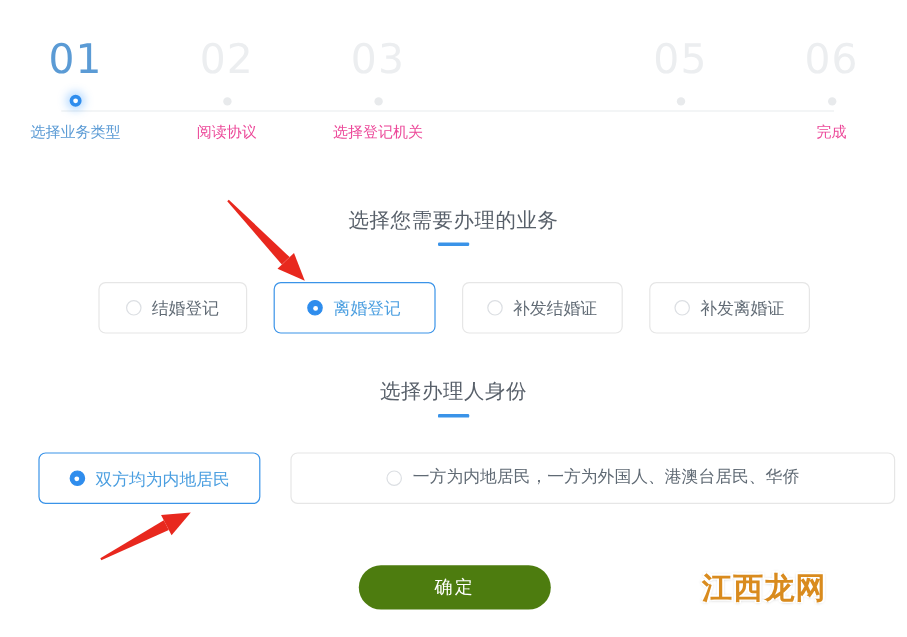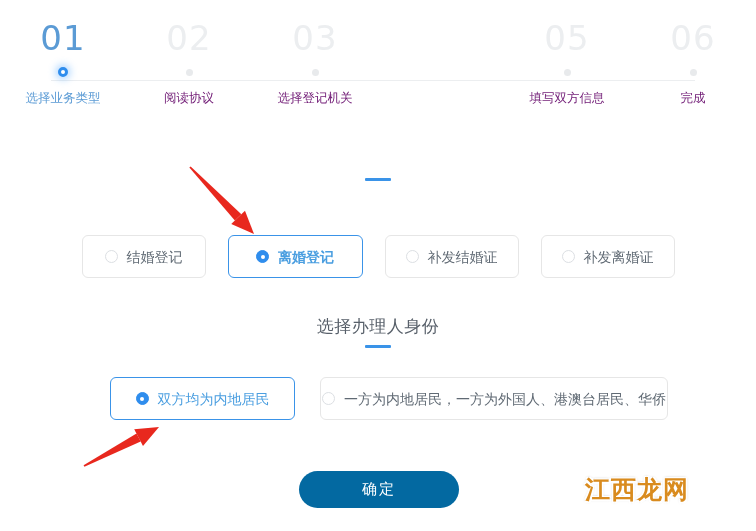--- a/index.html
+++ b/index.html
@@ -12,21 +12,21 @@
     background: #ffffff;
     font-family: "Liberation Sans", "DejaVu Sans", sans-serif;
     overflow: hidden;
     position: relative;
   }
 
   
   #stepper {
     position: absolute;
     left: 0;
-    top: 0;
+    top: 12px;
     width: 644px;
     height: 130px;
   }
   .step {
     position: absolute;
     top: 18px;
     width: 136px;
     text-align: center;
   }
   .step-num {
@@ -62,21 +62,21 @@
     top: 5px;
     background: #ffffff;
     border: 3px solid #2f8ded;
     box-sizing: border-box;
     box-shadow: 0 0 7px 3px rgba(64,158,255,0.35);
   }
   .step-label {
     margin-top: 5px;
     font-size: 12.5px;
     line-height: 18px;
-    color: #701a75;
+    color: #ec4899;
     white-space: nowrap;
   }
   .step.active .step-label {
     color: #5b9bd5;
   }
   .step-line {
     position: absolute;
     top: 80px;
     height: 1px;
     background: #eceef0;
@@ -157,21 +157,21 @@
 
   
   #confirm-button {
     position: absolute;
     left: 299px;
     top: 471px;
     width: 160px;
     height: 37px;
     border: none;
     border-radius: 18.5px;
-    background: #0369a1;
+    background: #4d7c0f;
     color: #ffffff;
     font-size: 15px;
     font-family: Liberation Sans, sans-serif;
     cursor: pointer;
     letter-spacing: 2px;
   }
 
   
   #annotations {
     position: absolute;
@@ -225,40 +225,40 @@
       <div class="step-dot-wrap">
         <div class="step-dot"></div>
       </div>
       <div class="step-label">选择登记机关</div>
     </div>
     <div class="step" style="left: 499px;">
       <div class="step-num">05</div>
       <div class="step-dot-wrap">
         <div class="step-dot"></div>
       </div>
-      <div class="step-label">填写双方信息</div>
     </div>
     <div class="step" style="left: 625px;">
       <div class="step-num">06</div>
       <div class="step-dot-wrap">
         <div class="step-dot"></div>
       </div>
       <div class="step-label">完成</div>
     </div>
   </div>
 
 <div id="section-1" style="position:absolute; left:0; top:172px; width:756px;">
+  <div class="section-title">选择您需要办理的业务</div>
   <div class="title-underline"></div>
 </div>
 <div class="option-row" id="options-1" style="left:0; top:235px; width:756px; justify-content:center; gap:22px;">
     <div class="option" style="width: 124px;">
       <span class="radio"></span>
       <span class="option-label">结婚登记</span>
     </div>
-    <div class="option selected" style="width: 135px; font-weight: bold;">
+    <div class="option selected" style="width: 135px;">
       <span class="radio"></span>
       <span class="option-label">离婚登记</span>
     </div>
     <div class="option" style="width: 134px;">
       <span class="radio"></span>
       <span class="option-label">补发结婚证</span>
     </div>
     <div class="option" style="width: 134px;">
       <span class="radio"></span>
       <span class="option-label">补发离婚证</span>
@@ -267,21 +267,21 @@
 
 <div id="section-2" style="position:absolute; left:0; top:315px; width:756px;">
   <div class="section-title">选择办理人身份</div>
   <div class="title-underline"></div>
 </div>
 <div class="option-row" id="options-2" style="left:11px; top:377px; width:756px; justify-content:center; gap:25px;">
     <div class="option selected" style="width: 185px;">
       <span class="radio"></span>
       <span class="option-label">双方均为内地居民</span>
     </div>
-    <div class="option" style="width: 348px;">
+    <div class="option" style="width: 504px; font-family: Liberation Serif, serif;">
       <span class="radio"></span>
       <span class="option-label">一方为内地居民，一方为外国人、港澳台居民、华侨</span>
     </div>
   </div>
 
 <button id="confirm-button">确定</button>
 
 <svg id="annotations" viewBox="0 0 756 531" width="756" height="531">
     <g>
       <polygon points="189.3492005722452,167.62165915487026 190.6507994277548,166.37834084512974 241.36715206986727,214.2601632941369 234.85915779231917,220.47675484283954" fill="#e8281e"></polygon>

